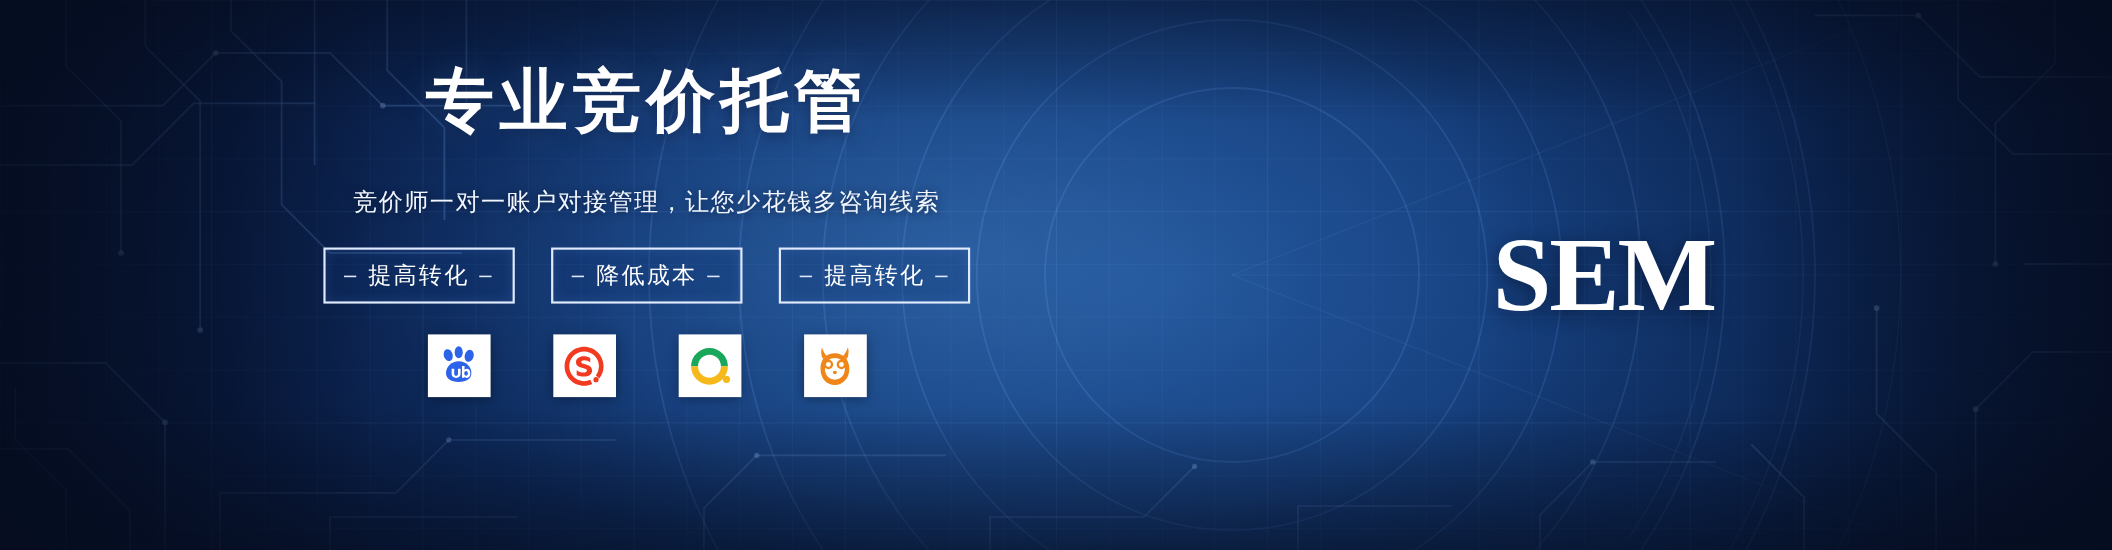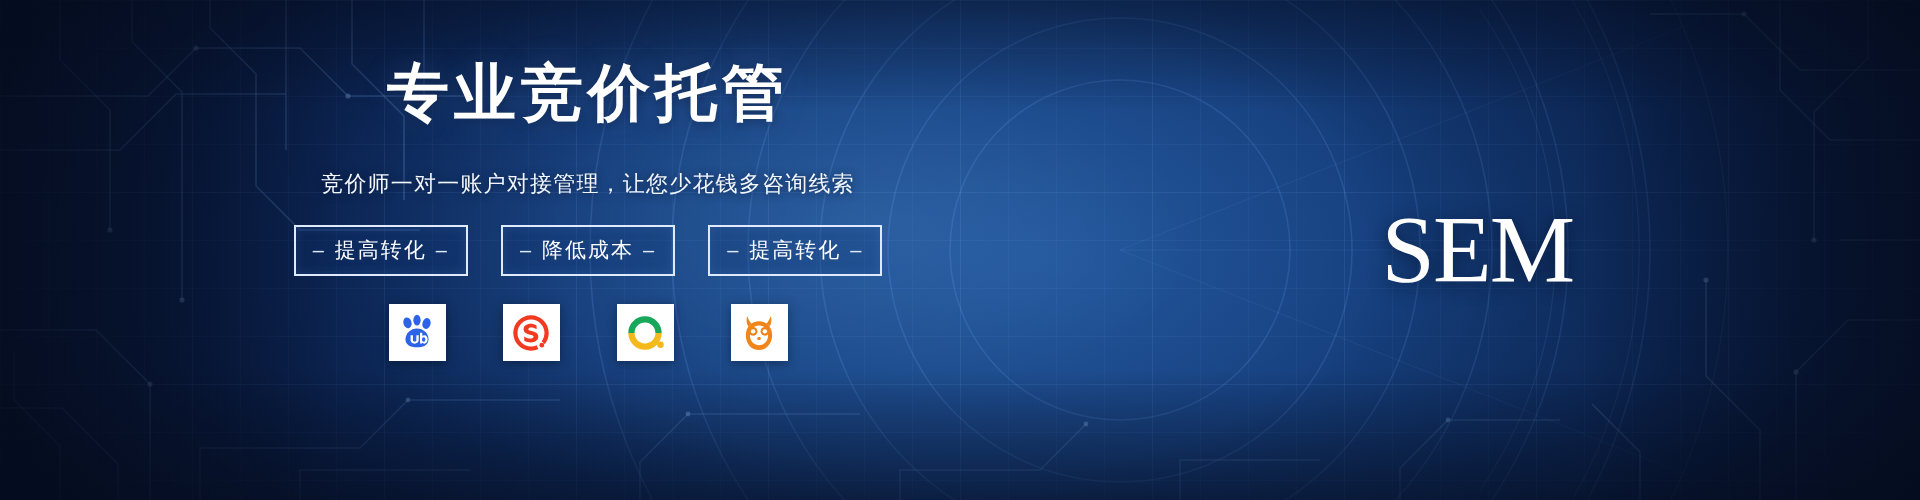--- a/index.html
+++ b/index.html
@@ -110,27 +110,27 @@
     width:57px; height:57px;
     background:#ffffff;
     display:flex; align-items:center; justify-content:center;
     box-shadow:0 2px 10px rgba(0,0,0,.35);
   }
   .logo-card svg{ display:block; }
 
   
   .sem-mark{
     position:absolute;
-    right:347px;
+    right:361px;
     top:50%;
     transform:translateY(-50%);
     color:#ffffff;
     font-family:"Liberation Serif","DejaVu Serif",serif;
     font-size:96px;
-    font-weight:400;
+    font-weight:700;
     letter-spacing:-2px;
     text-shadow:0 3px 18px rgba(6,18,45,.75);
     line-height:1;
     user-select:none;
   }
 </style>
 </head>
 <body>
 
 <div class="banner">

